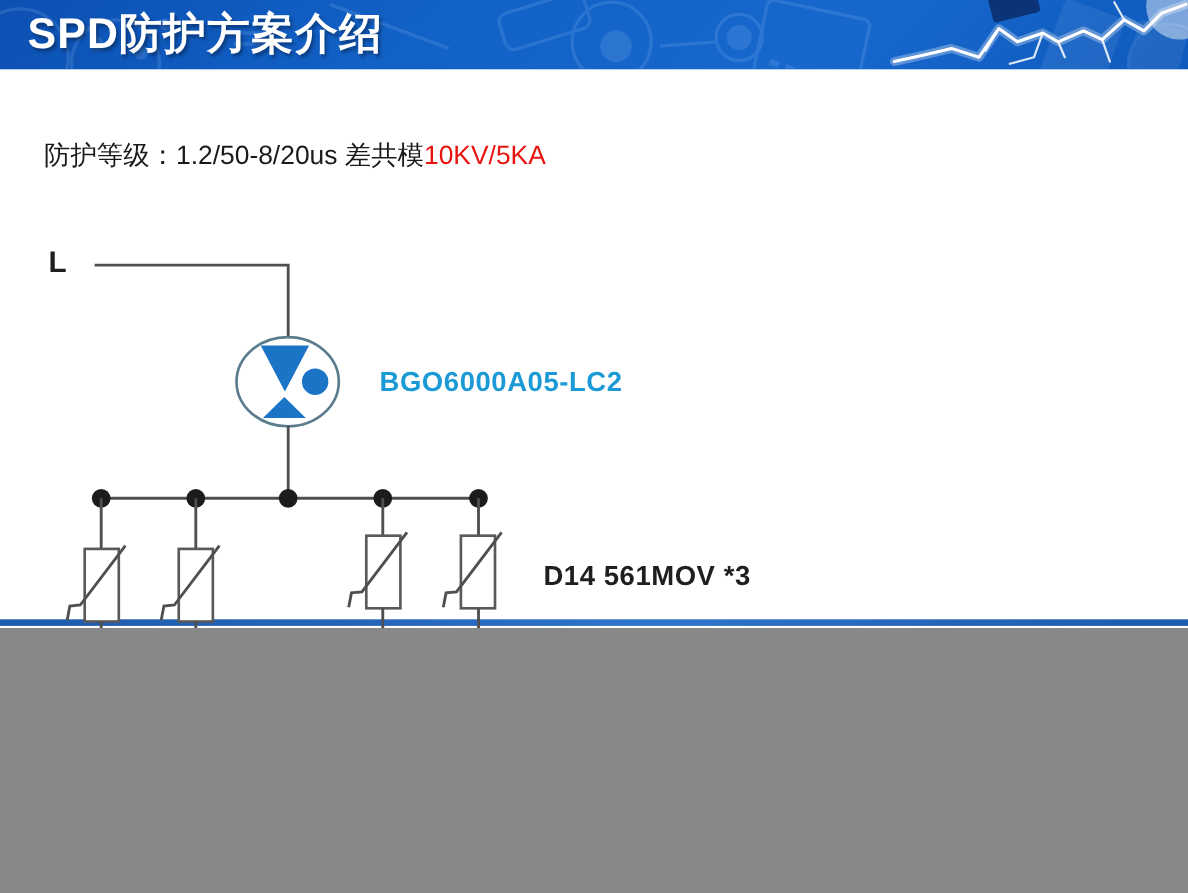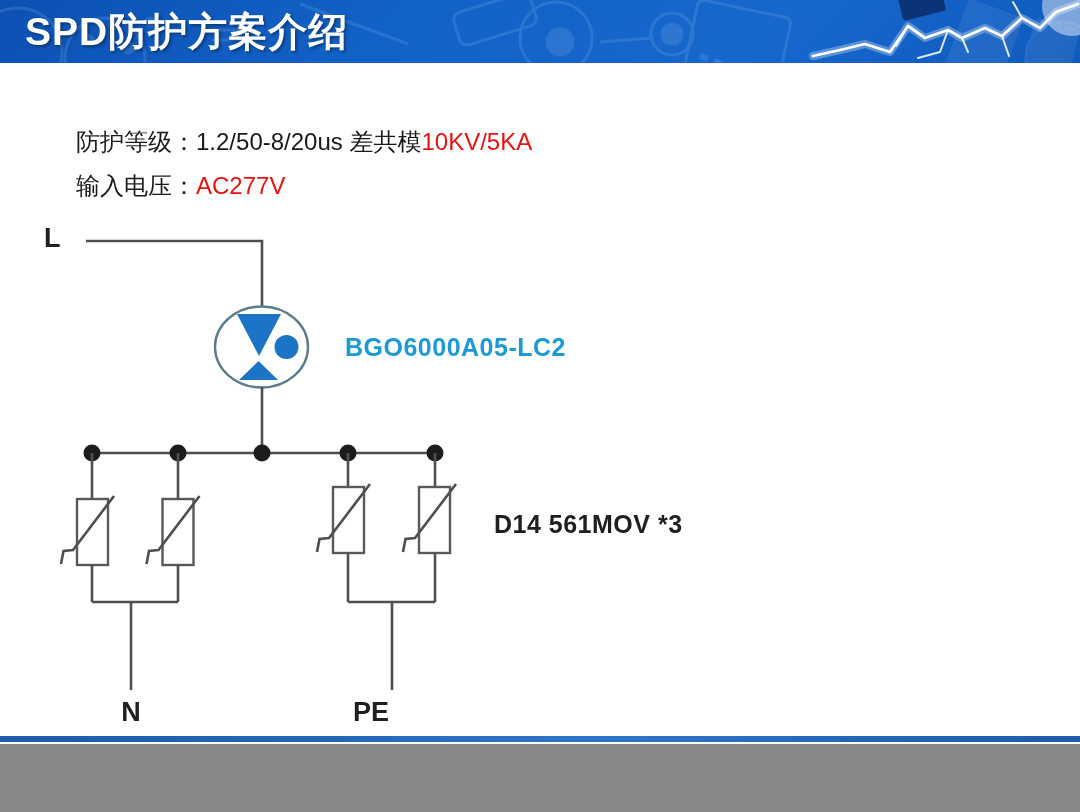--- a/index.html
+++ b/index.html
@@ -7,21 +7,21 @@
     --accent-red:#e8120f;
     --part-label-blue:#1b9ad6;
     --symbol-blue:#1b74c5;
     --line-gray:#4f4f4f;
     --bottom-bar-blue:#2565b8;
   }
   *{margin:0;padding:0;box-sizing:border-box;}
   html,body{background:#888;}
   body{font-family:"Liberation Sans","DejaVu Sans",sans-serif;}
   .slide{
-    position:relative;width:1080px;height:744px;
+    position:relative;width:1080px;height:571px;
     background:#ffffff;overflow:hidden;margin:0 auto;
   }
   
   .header{
     position:absolute;left:0;top:0;width:1080px;height:63px;
     background:linear-gradient(135deg,#0c50b2 0%,#1261c6 35%,#1767cd 70%,#0f5abc 100%);
     overflow:hidden;
   }
   .header-deco{position:absolute;left:0;top:0;}
   .slide-title{
@@ -29,21 +29,20 @@
     font-size:39px;font-weight:600;color:#ffffff;line-height:56px;
     letter-spacing:1px;
     text-shadow:2px 2px 3px rgba(0,0,0,.35);
     white-space:nowrap;z-index:3;
   }
   
   .specs{position:absolute;left:40px;top:120px;z-index:2;}
   .spec-line{
     font-size:24px;color:#1a1a1a;line-height:44px;white-space:nowrap;
     font-weight:500;
-    margin-left:36px;
   }
   .hl{color:var(--accent-red);}
   
   .circuit-svg{position:absolute;left:0;top:0;width:1080px;height:812px;z-index:1;}
   .wire{stroke:var(--line-gray);stroke-width:2.6;fill:none;}
   .mov-rect{stroke:#595959;stroke-width:2.4;fill:#ffffff;}
   .junction{fill:#1c1c1c;}
   .gdt-ring{stroke:#5b7c8d;stroke-width:2.4;fill:#ffffff;}
   .blue-fill{fill:var(--symbol-blue);}
   .diagram-label{
@@ -97,21 +96,20 @@
         <path d="M813 56 L840 50 L865 44 L890 52 L908 26 L925 38 L948 30 L962 38 L985 28 L1002 36 L1022 18 L1040 28 L1056 12 L1078 4" stroke="#ffffff" stroke-width="8" opacity="0.3"></path>
         <path d="M813 56 L840 50 L865 44 L890 52 L908 26 L925 38 L948 30 L962 38 L985 28 L1002 36 L1022 18 L1040 28 L1056 12 L1078 4" stroke="#ffffff" stroke-width="2.8"></path>
         <path d="M908 26 L896 46 M948 30 L940 52 L918 58 M1002 36 L1009 56 M1022 18 L1013 2 M962 38 L968 52" stroke="#ffffff" stroke-width="2" opacity="0.85"></path>
       </g>
     </svg>
     <h1 class="slide-title">SPD防护方案介绍</h1>
   </header>
 
   <section class="specs">
     <p class="spec-line"><span>防护等级：1.2/50-8/20us 差共模</span><span class="hl">10KV/5KA</span></p>
-    <p class="spec-line"><span>输入电压：</span><span class="hl">AC277V</span></p>
   </section>
 
   <svg class="circuit-svg" viewBox="0 0 1080 812">
 
     <path class="wire" d="M86 241 H262 V307"></path>
 
     <g>
       <ellipse class="gdt-ring" cx="261.5" cy="347" rx="46.5" ry="40.5"></ellipse>
       <path class="blue-fill" d="M237 314 L281 314 L259 356 Z"></path>
       <path class="blue-fill" d="M239 380 L278 380 L258.5 361 Z"></path>

